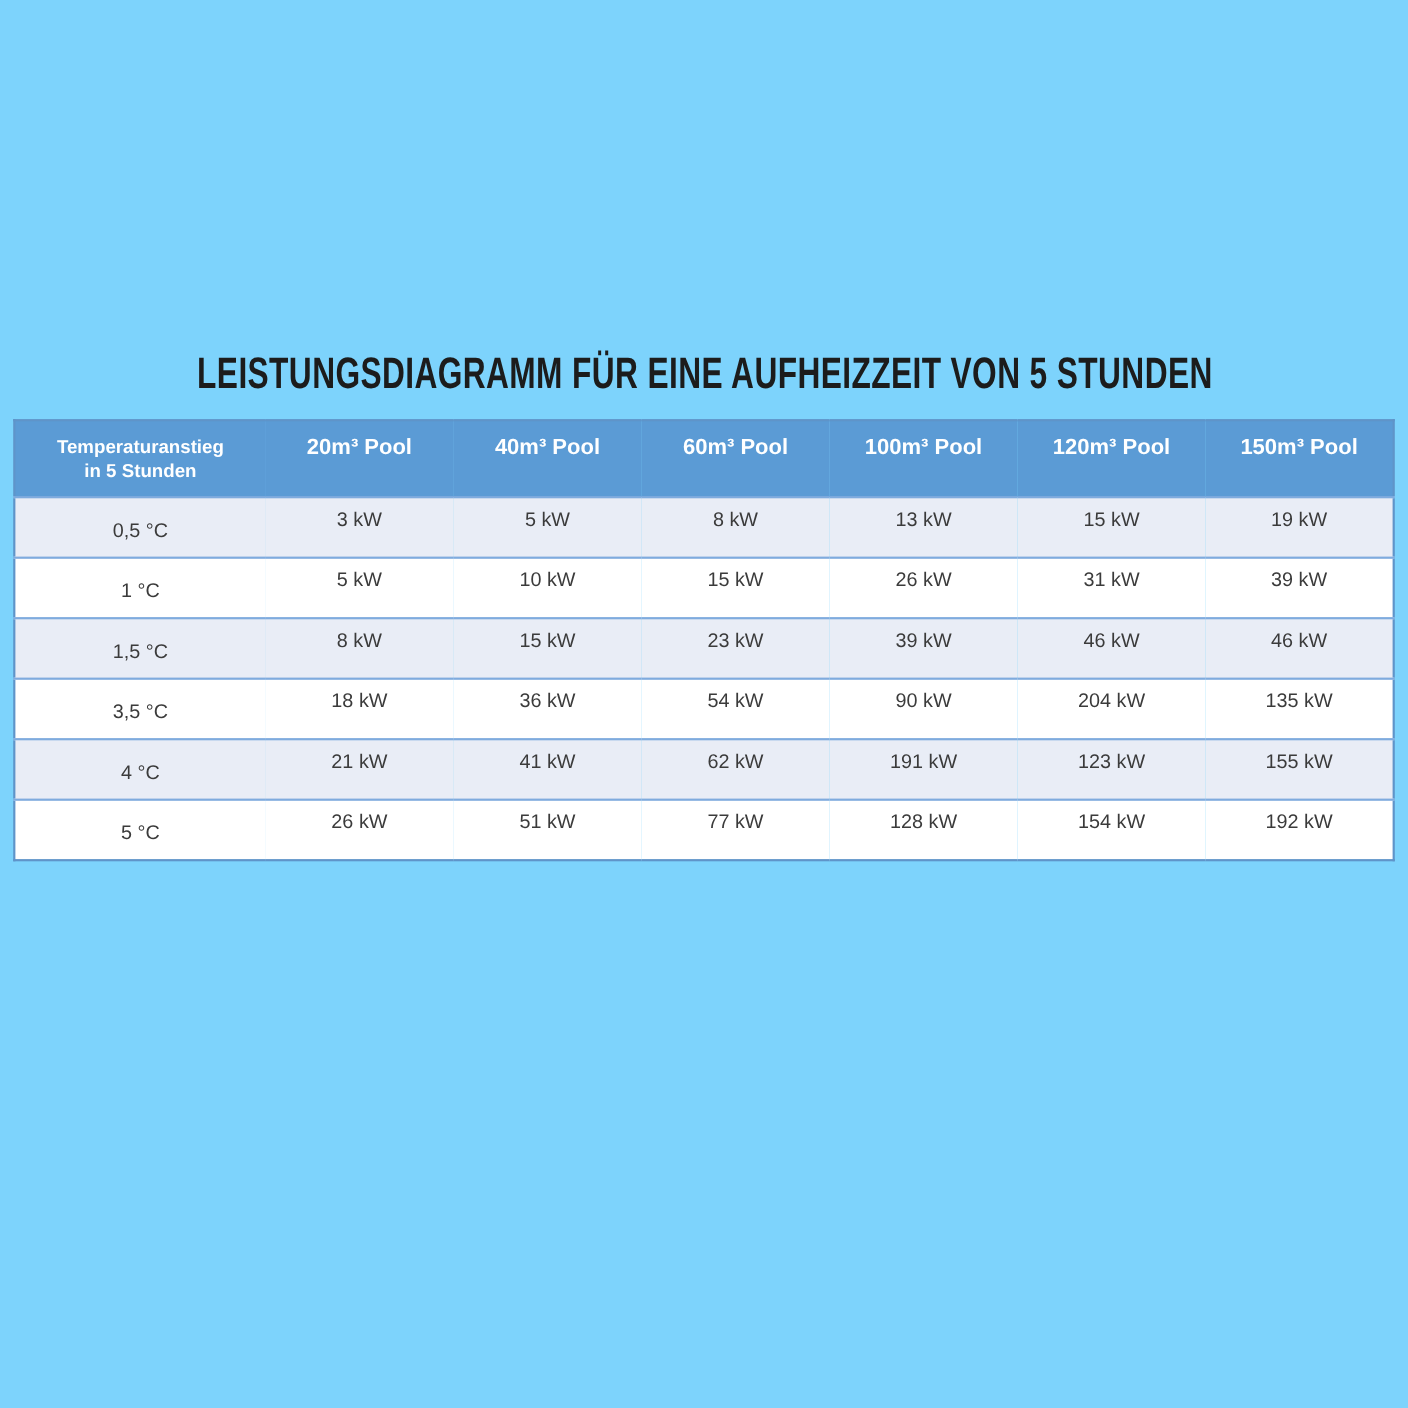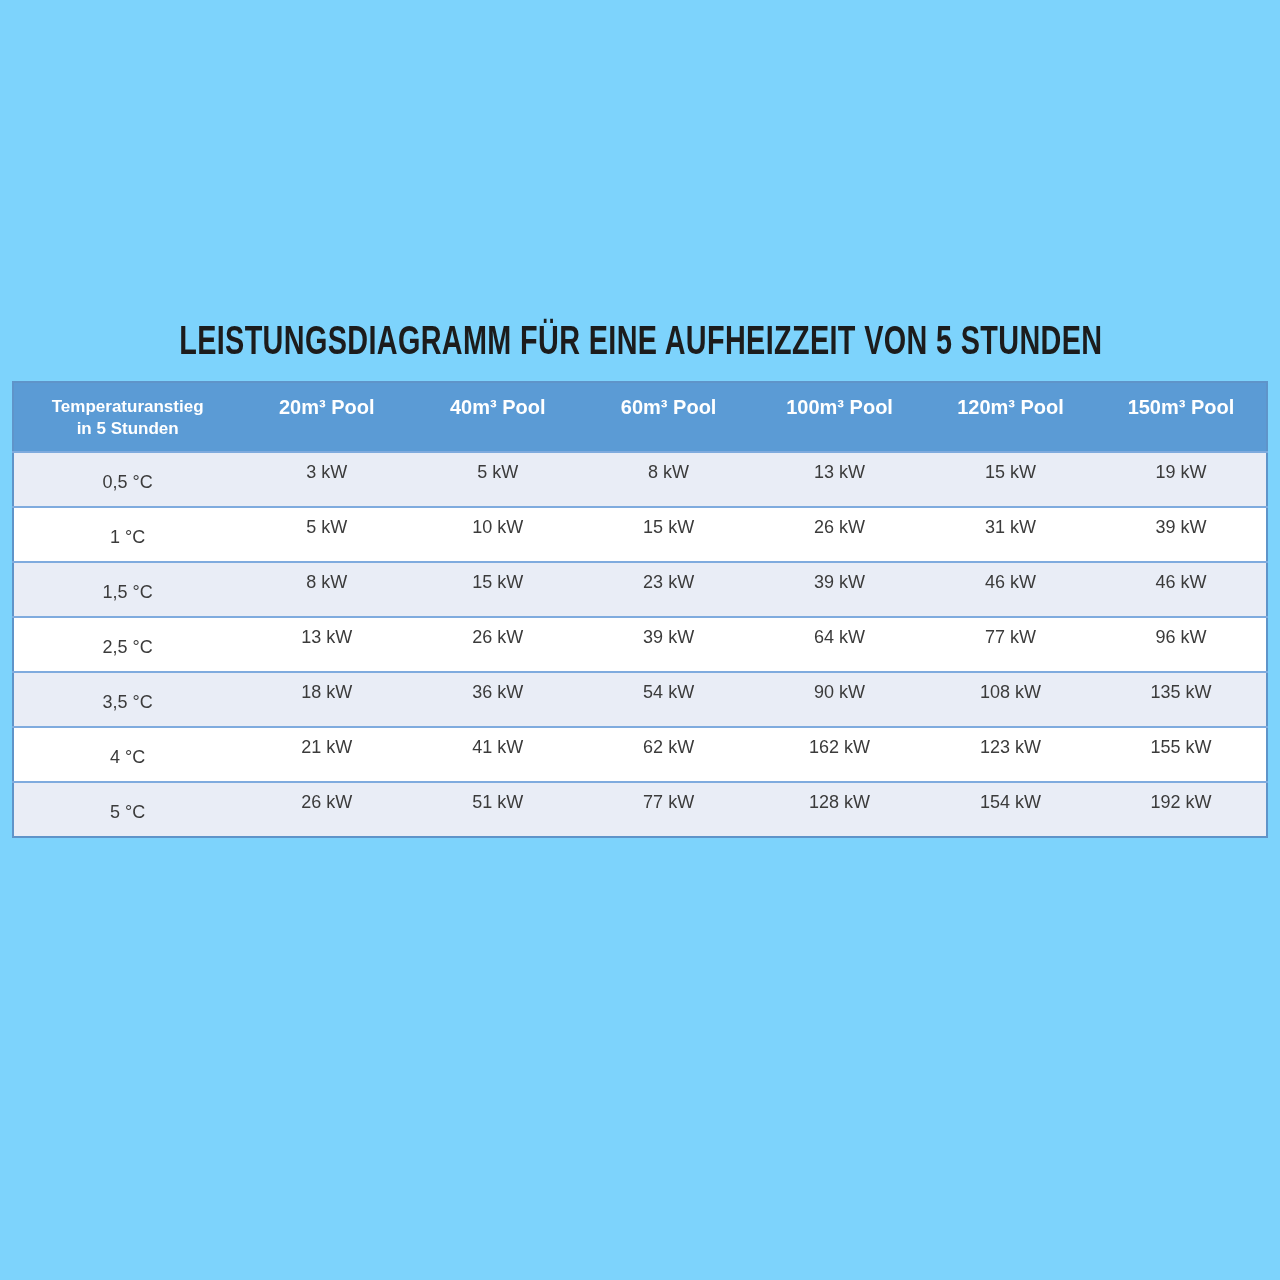--- a/index.html
+++ b/index.html
@@ -138,43 +138,34 @@
         <tr>
           <td class="temp">1,5 °C</td>
           <td class="val">8 kW</td>
           <td class="val">15 kW</td>
           <td class="val">23 kW</td>
           <td class="val">39 kW</td>
           <td class="val">46 kW</td>
           <td class="val">46 kW</td>
         </tr>
         <tr>
-          <td class="temp">2,5 °C</td>
-          <td class="val">13 kW</td>
-          <td class="val">26 kW</td>
-          <td class="val">39 kW</td>
-          <td class="val">64 kW</td>
-          <td class="val">77 kW</td>
-          <td class="val">96 kW</td>
-        </tr>
-        <tr>
           <td class="temp">3,5 °C</td>
           <td class="val">18 kW</td>
           <td class="val">36 kW</td>
           <td class="val">54 kW</td>
           <td class="val">90 kW</td>
-          <td class="val">108 kW</td>
+          <td class="val">204 kW</td>
           <td class="val">135 kW</td>
         </tr>
         <tr>
           <td class="temp">4 °C</td>
           <td class="val">21 kW</td>
           <td class="val">41 kW</td>
           <td class="val">62 kW</td>
-          <td class="val">162 kW</td>
+          <td class="val">191 kW</td>
           <td class="val">123 kW</td>
           <td class="val">155 kW</td>
         </tr>
         <tr>
           <td class="temp">5 °C</td>
           <td class="val">26 kW</td>
           <td class="val">51 kW</td>
           <td class="val">77 kW</td>
           <td class="val">128 kW</td>
           <td class="val">154 kW</td>

